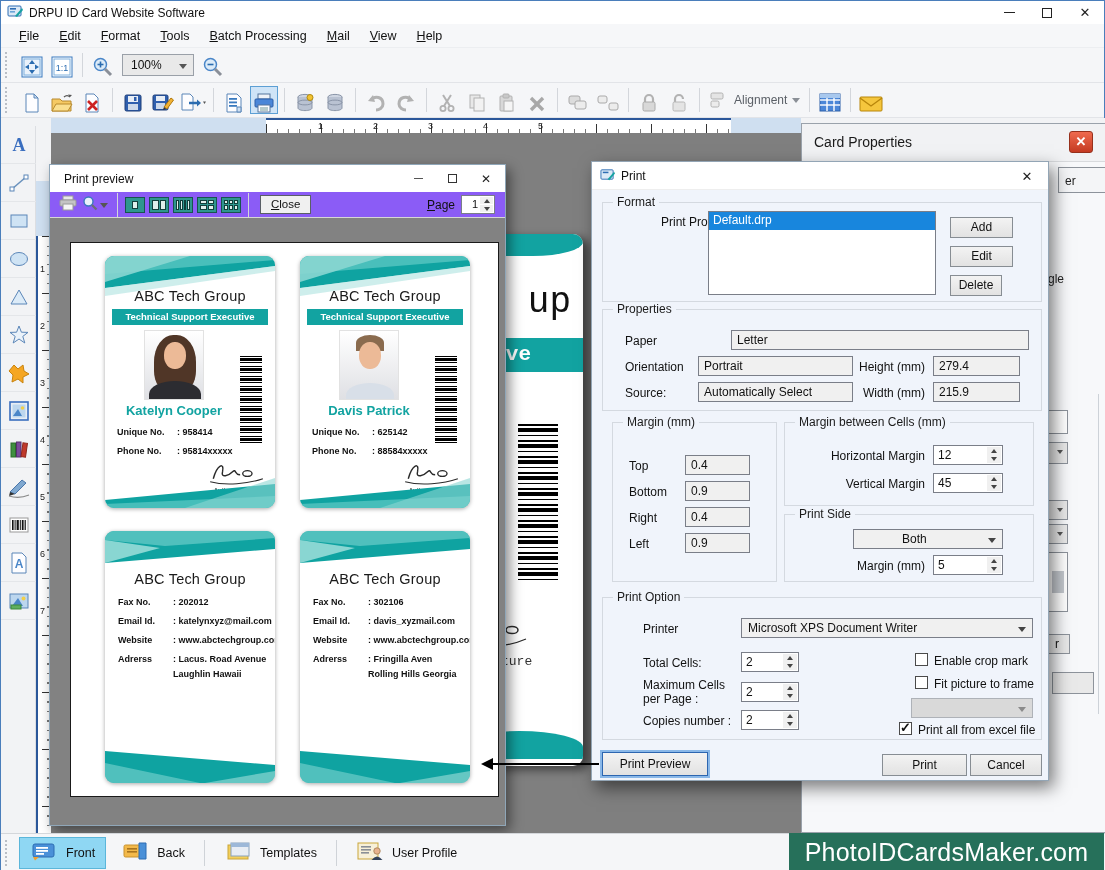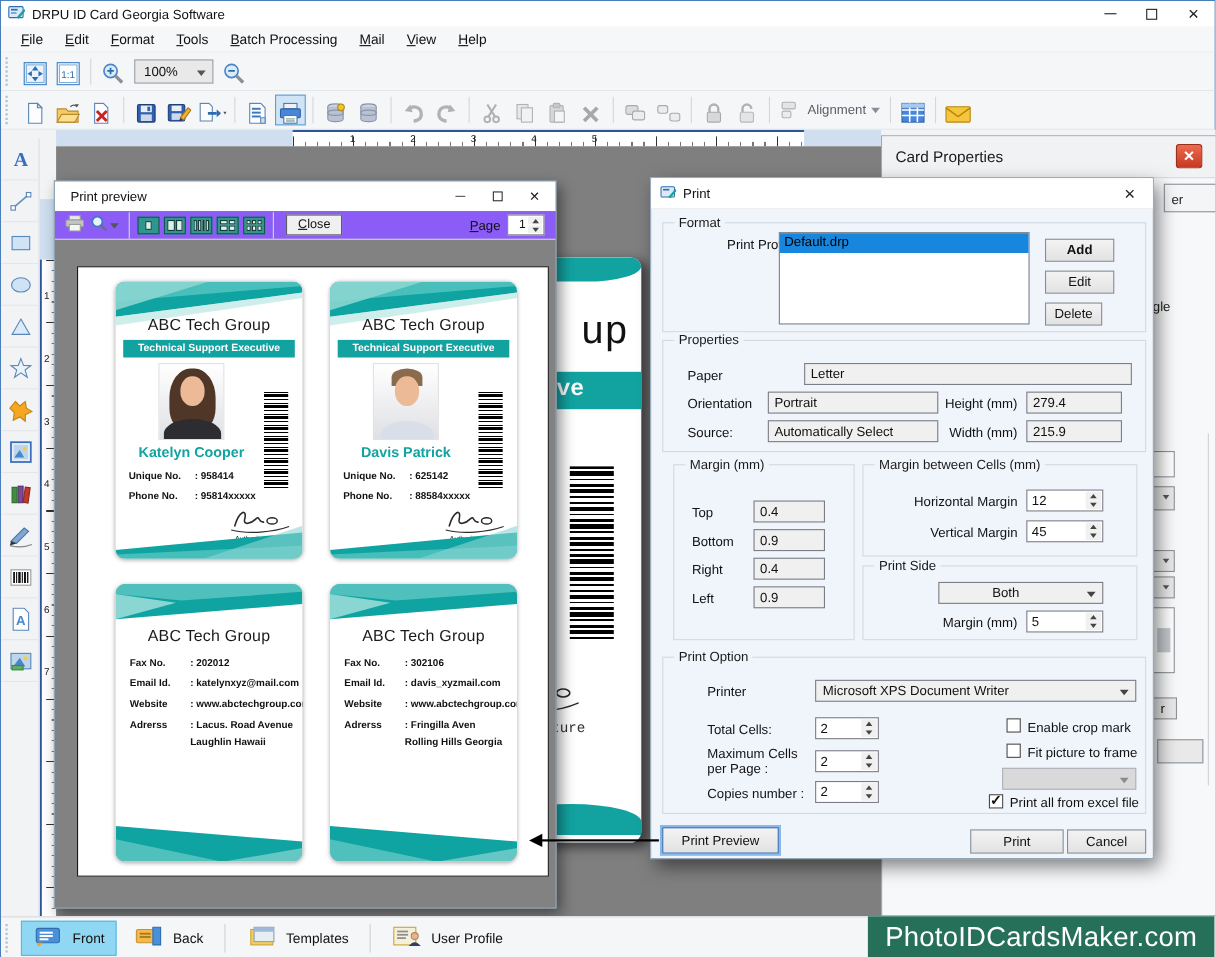--- a/index.html
+++ b/index.html
@@ -120,21 +120,21 @@
   
   .pdialog { position:absolute; left:590px; top:43px; width:458px; height:620px; background:#f0f4fb; border:1px solid #93a5b5; box-shadow:5px 7px 16px rgba(0,0,0,.5); }
   .pd-titlebar { position:absolute; left:0; top:0; width:100%; height:28px; background:#fff; display:flex; align-items:center; border-bottom:1px solid #eee; }
   .pd-titlebar .ttl { margin-left:6px; font-size:12px; }
   .pd-close { position:absolute; right:8px; top:4px; width:26px; height:20px; display:flex; align-items:center; justify-content:center; font-size:13px; color:#222; }
   .grp { position:absolute; border:1px solid #d4d9e0; }
   .glabel { position:absolute; top:-8px; left:10px; background:#f0f4fb; padding:0 4px; font-size:12px; color:#1a1a1a; white-space:nowrap; }
   .dlabel { position:absolute; font-size:12px; color:#111; white-space:nowrap; }
   .rofield { position:absolute; background:#f0f0f0; border:1px solid #7a7e88; font-size:12px; padding:2px 5px; height:20px; white-space:nowrap; overflow:hidden; }
   .listbox { position:absolute; background:#fff; border:1px solid #7a7e88; }
-  .sel-item { background:var(--selection-blue,#1886dd); color:#000000; font-size:12px; padding:1px 4px; height:18px; }
+  .sel-item { background:var(--selection-blue,#1886dd); color:#ffffff; font-size:12px; padding:1px 4px; height:18px; }
   .btn { position:absolute; background:linear-gradient(#f3f3f3,#e2e2e2); border:1px solid #878d93; font-size:12px; text-align:center; }
   .btn.focusring { border:1px solid #2d66b0; box-shadow:0 0 0 2px #8ab8e8; }
   .spin { position:absolute; background:#fff; border:1px solid #7a7e88; font-size:12px; }
   .spin .val { position:absolute; left:4px; top:2px; }
   .spin .arr { position:absolute; right:1px; width:14px; height:8px; background:#f0f0f0; display:flex; align-items:center; justify-content:center; }
   .spin .up { top:1px; } .spin .dn { bottom:1px; }
   .spin .up::after { content:""; border:3px solid transparent; border-bottom:4px solid #444; margin-top:-3px; }
   .spin .dn::after { content:""; border:3px solid transparent; border-top:4px solid #444; margin-bottom:-3px; }
   .combo { position:absolute; background:#f0f0f0; border:1px solid #7a7e88; font-size:12px; padding:2px 18px 2px 6px; height:20px; white-space:nowrap; overflow:hidden; }
   .combo::after { content:""; position:absolute; right:6px; top:8px; border:4px solid transparent; border-top:5px solid #444; }
@@ -165,21 +165,21 @@
 
   <div class="titlebar">
     <span>
       <svg width="16" height="16" viewBox="0 0 16 16">
           <rect x="1" y="3" width="13" height="10" rx="1" fill="#dce9f6" stroke="#2d6db3"></rect>
           <rect x="3" y="5" width="6" height="1.6" fill="#2d6db3"></rect>
           <rect x="3" y="8" width="5" height="1.6" fill="#6aa5d8"></rect>
           <path d="M8 13 L15 5 L16 7 L10 14 Z" fill="#17a2a2"></path>
         </svg>
     </span>
-    <span class="ttl">DRPU ID Card Georgia Software</span>
+    <span class="ttl">DRPU ID Card Website Software</span>
     <div class="wincontrols">
       <div class="wc">
           <span class="minbar"></span>
         </div>
       <div class="wc">
           <span class="maxbox"></span>
         </div>
       <div class="wc">
           <span class="closex">✕</span>
         </div>
@@ -774,21 +774,21 @@
         <span class="ttl">Print</span>
         <div class="pd-close">✕</div>
       </div>
 
       <div class="grp" style="left:10px; top:40px; width:440px; height:100px;">
         <span class="glabel">Format</span>
         <span class="dlabel" style="left:58px; top:12px;">Print Profile</span>
         <div class="listbox" style="left:105px; top:8px; width:228px; height:84px;">
           <div class="sel-item">Default.drp</div>
         </div>
-        <div class="btn" style="left:347px; top:14px; width:63px; height:21px; line-height:19px;font-weight:bold;">Add</div>
+        <div class="btn" style="left:347px; top:14px; width:63px; height:21px; line-height:19px;">Add</div>
         <div class="btn" style="left:347px; top:43px; width:63px; height:21px; line-height:19px;">Edit</div>
         <div class="btn" style="left:347px; top:72px; width:52px; height:21px; line-height:19px;">Delete</div>
       </div>
 
       <div class="grp" style="left:10px; top:147px; width:440px; height:102px;">
         <span class="glabel">Properties</span>
         <span class="dlabel" style="left:22px; top:24px;">Paper</span>
         <div class="rofield" style="left:95px; top:20px; width:298px;margin-left:33px;">Letter</div>
         <span class="dlabel" style="left:22px; top:50px;">Orientation</span>
         <div class="rofield" style="left:95px; top:46px; width:155px;">Portrait</div>

